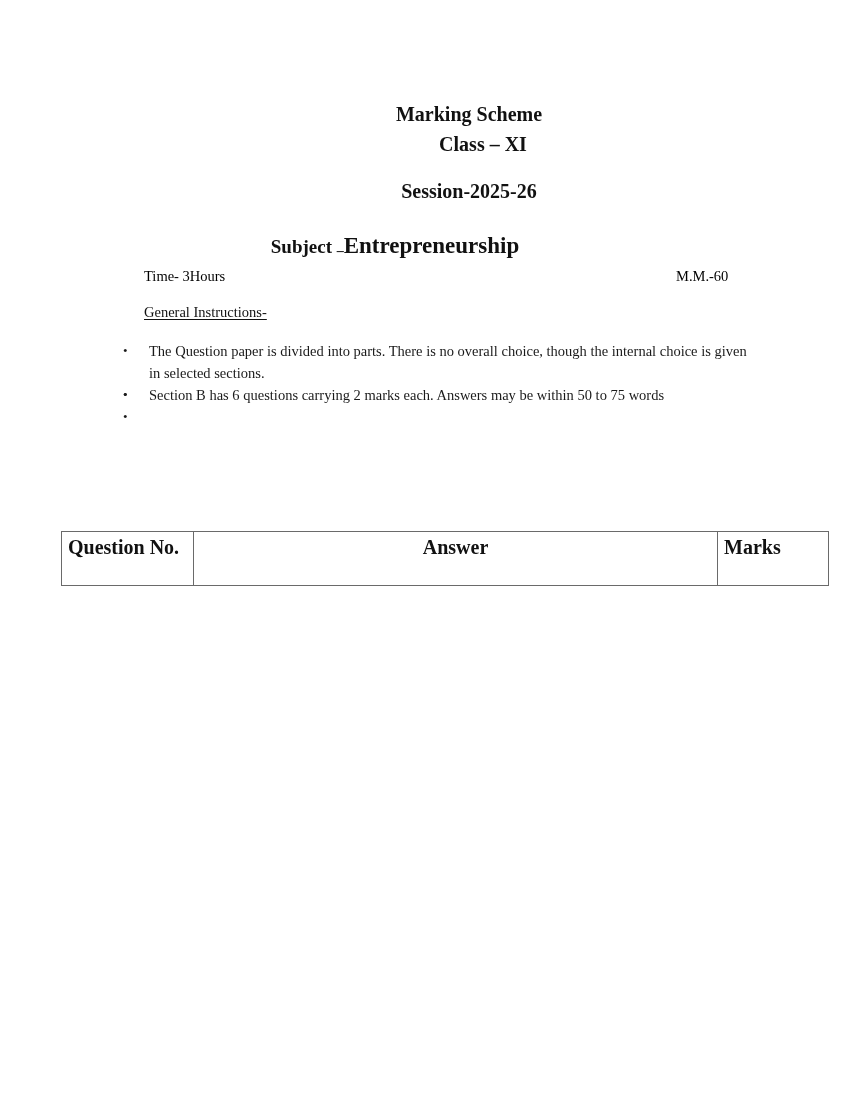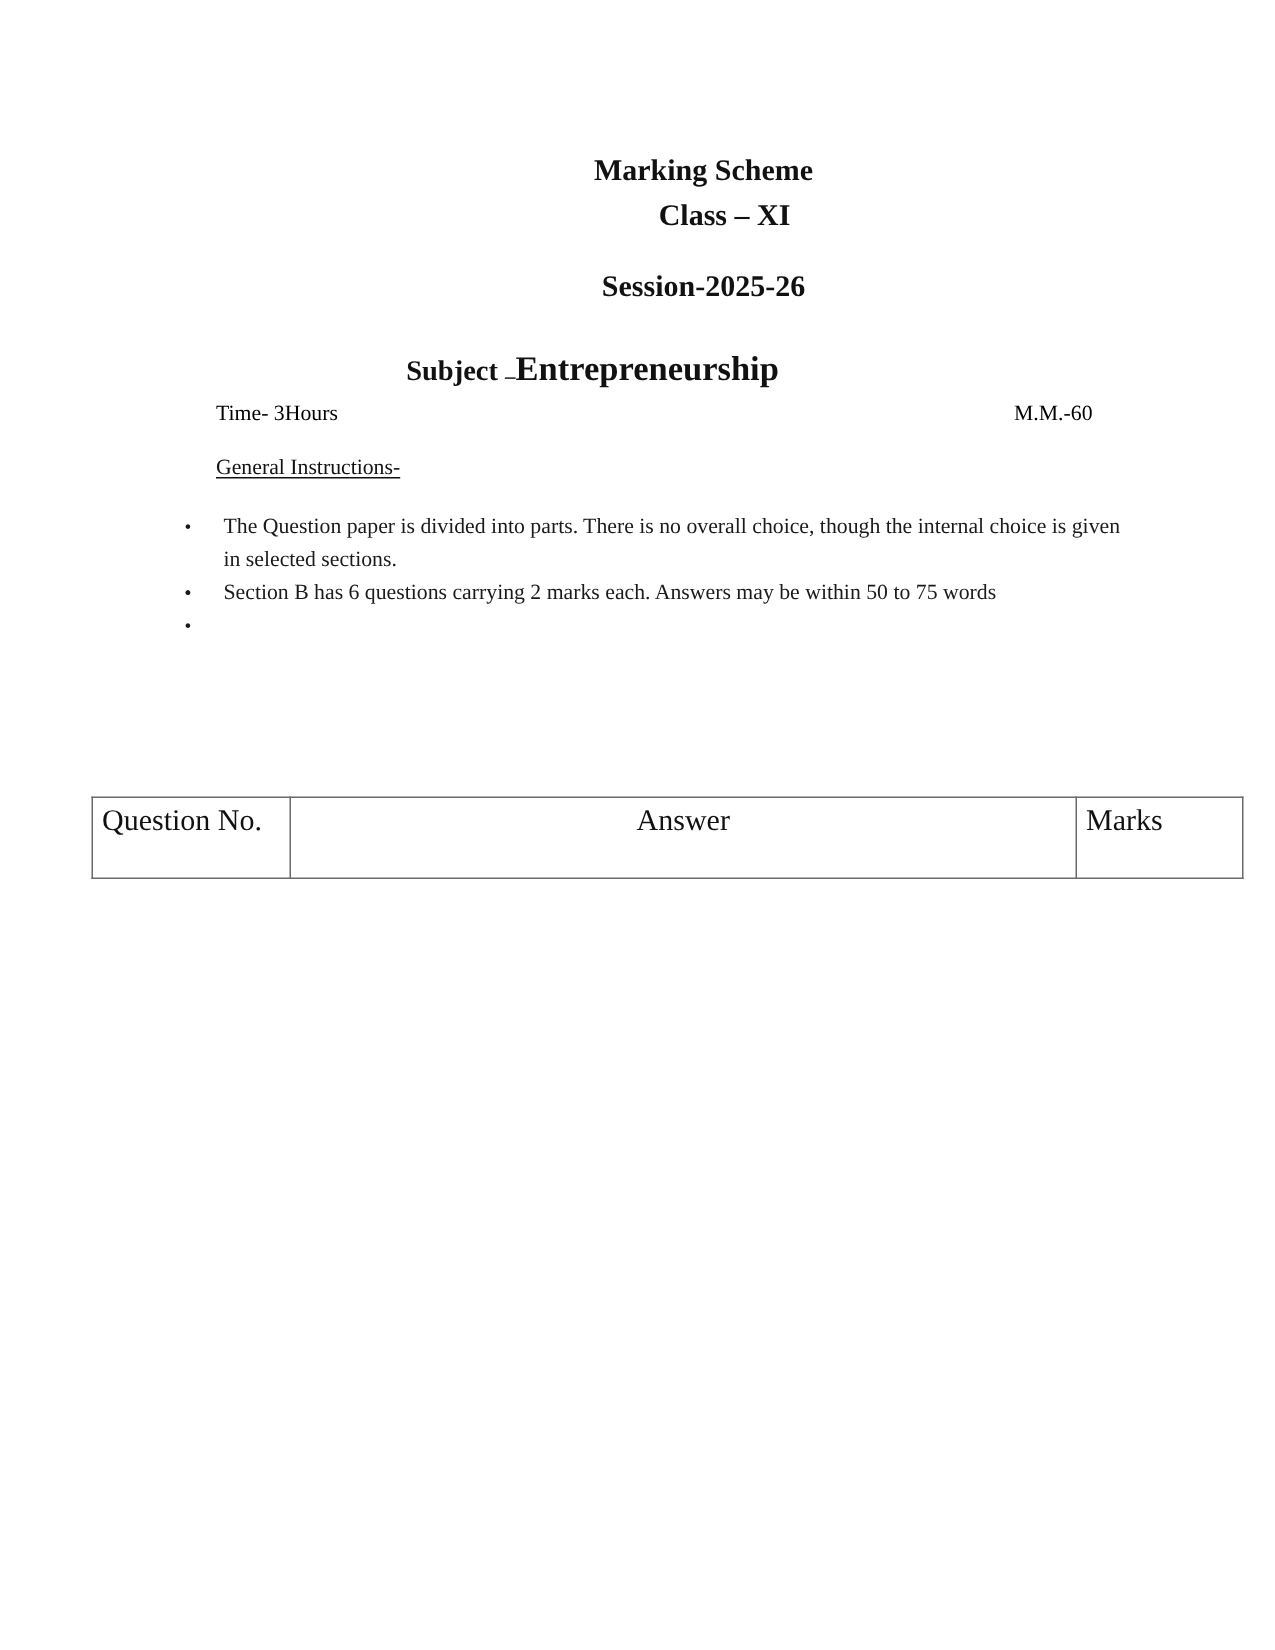--- a/index.html
+++ b/index.html
@@ -80,21 +80,21 @@
       font-weight: bold;
       font-size: 20px;
       line-height: 28px;
     }
     .answer-table th {
       border: 1.5px solid #6a6a6a;
       vertical-align: top;
       padding: 1px 6px 17px 6px;
       height: 54px;
       box-sizing: border-box;
-      font-weight: normal;
+      font-weight: bold;
     }
     .answer-table th.col-q { width: 132px; text-align: left; }
     .answer-table th.col-a { width: 524px; text-align: center; }
     .answer-table th.col-m { text-align: left; }
   </style>
 </head>
 <body>
 
 <div class="abs title" id="t1">Marking Scheme</div>
 <div class="abs title" id="t2">Class – XI</div>

